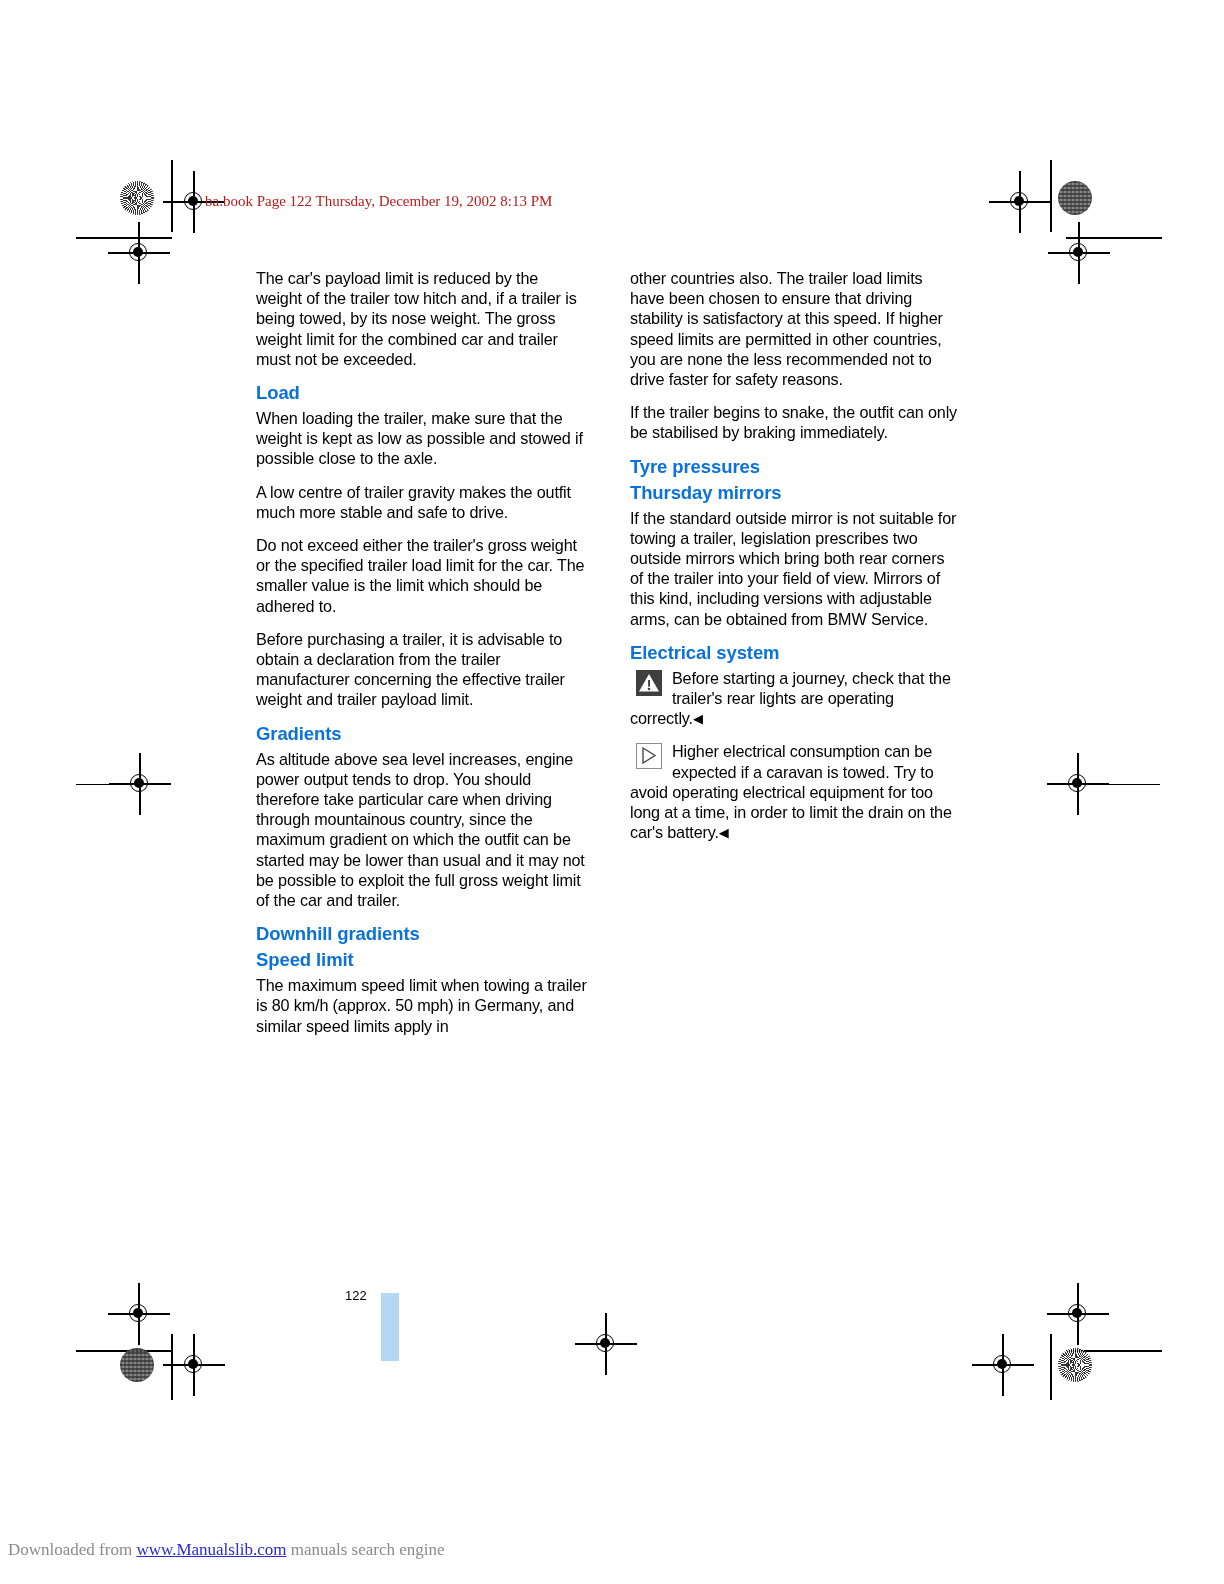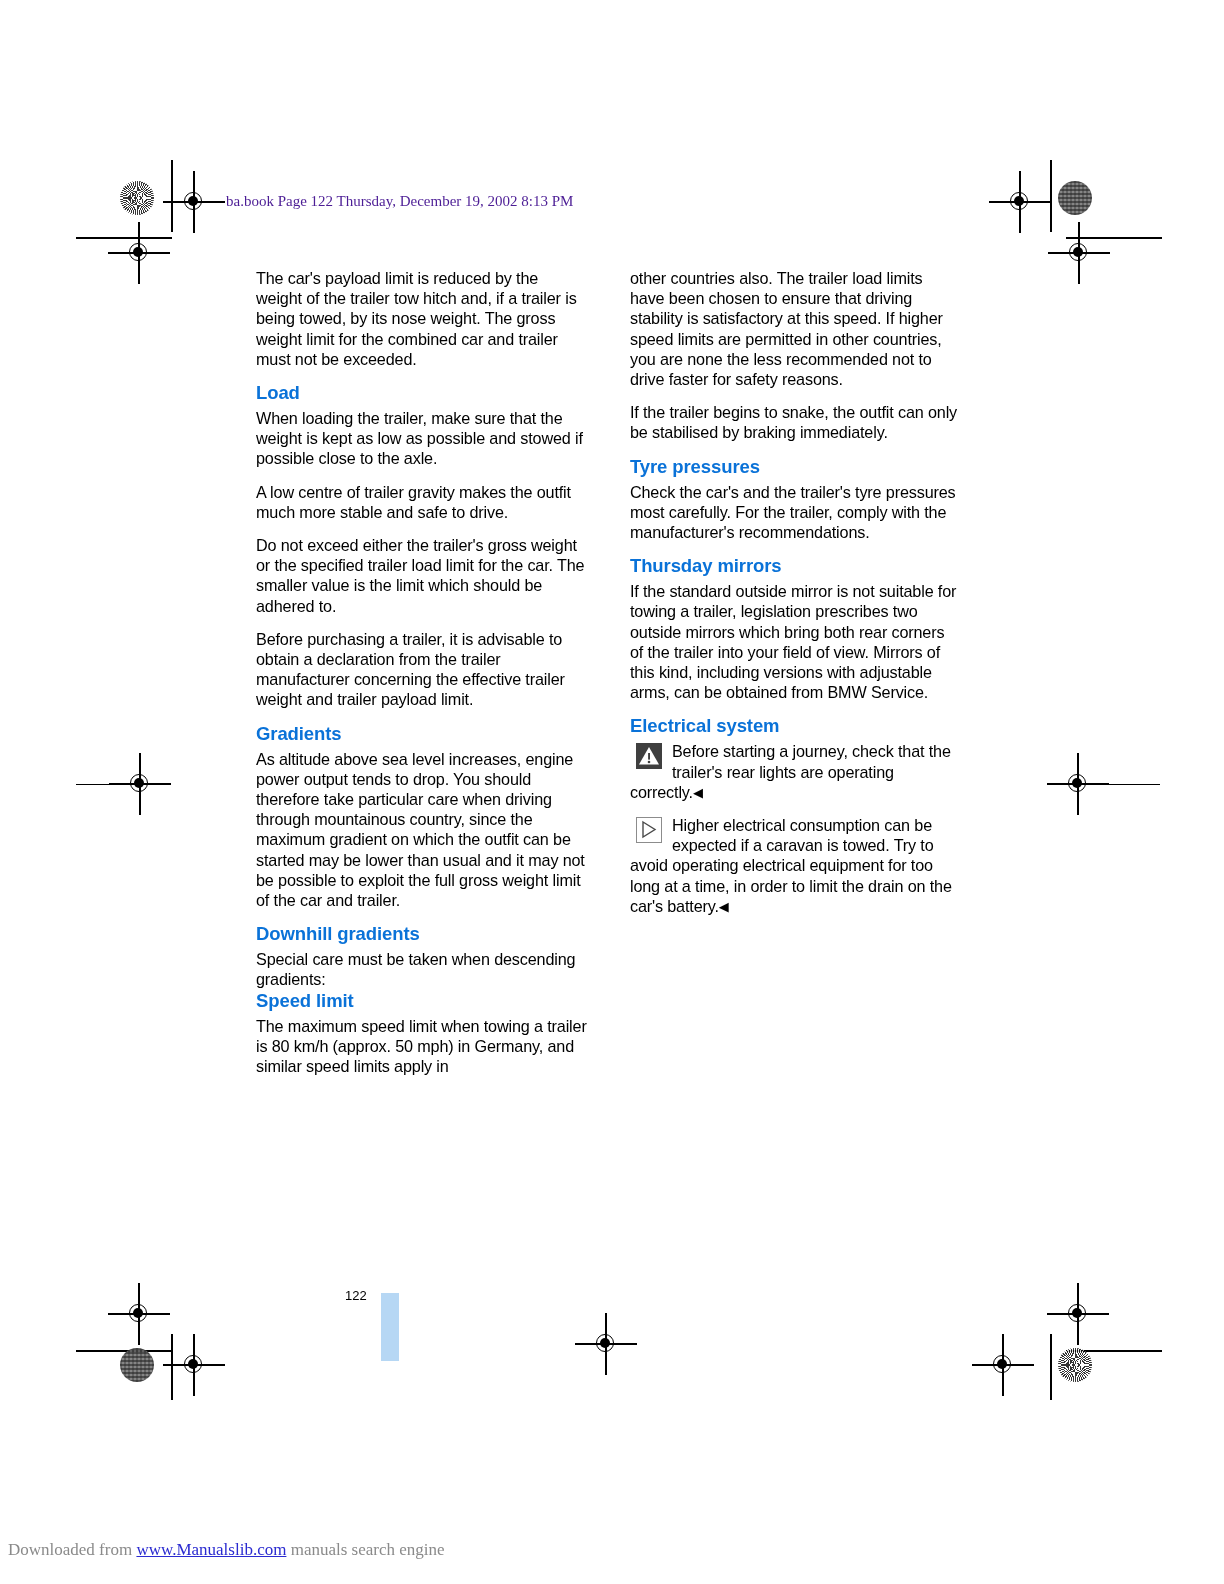--- a/index.html
+++ b/index.html
@@ -74,23 +74,22 @@
     left: 0; top: 0;
     width: 1224px;
     height: 1584px;
   }
   .header-note {
     position: absolute;
     left: 205px;
     top: 193px;
     font-family: "Liberation Serif", serif;
     font-size: 15px;
-    color: #4c1d95;
+    color: #b91c1c;
     white-space: nowrap;
-    margin-left: 21px;
   }
 
   .columns {
     position: absolute;
     left: 256px;
     top: 264px;
     width: 704px;
     display: flex;
     gap: 42px;
   }
@@ -293,33 +292,31 @@
       <h2 class="section">Load</h2>
       <p class="body">When loading the trailer, make sure that the weight is kept as low as possible and stowed if possible close to the axle.</p>
       <p class="body">A low centre of trailer gravity makes the outfit much more stable and safe to drive.</p>
       <p class="body">Do not exceed either the trailer's gross weight or the specified trailer load limit for the car. The smaller value is the limit which should be adhered to.</p>
       <p class="body">Before purchasing a trailer, it is advisable to obtain a declaration from the trailer manufacturer concerning the effective trailer weight and trailer payload limit.</p>
 
       <h2 class="section spaced-top">Gradients</h2>
       <p class="body">As altitude above sea level increases, engine power output tends to drop. You should therefore take particular care when driving through mountainous country, since the maximum gradient on which the outfit can be started may be lower than usual and it may not be possible to exploit the full gross weight limit of the car and trailer.</p>
 
       <h2 class="section spaced-top">Downhill gradients</h2>
-      <p class="body tight">Special care must be taken when descending gradients:</p>
 
       <h2 class="section spaced-top">Speed limit</h2>
       <p class="body">The maximum speed limit when towing a trailer is 80 km/h (approx. 50 mph) in Germany, and similar speed limits apply in</p>
     </div>
 
     <div class="col right">
 
       <p class="body">other countries also. The trailer load limits have been chosen to ensure that driving stability is satisfactory at this speed. If higher speed limits are permitted in other countries, you are none the less recommended not to drive faster for safety reasons.</p>
       <p class="body">If the trailer begins to snake, the outfit can only be stabilised by braking immediately.</p>
 
       <h2 class="section spaced-top">Tyre pressures</h2>
-      <p class="body">Check the car's and the trailer's tyre pressures most carefully. For the trailer, comply with the manufacturer's recommendations.</p>
 
       <h2 class="section spaced-top">Thursday mirrors</h2>
       <p class="body">If the standard outside mirror is not suitable for towing a trailer, legislation prescribes two outside mirrors which bring both rear corners of the trailer into your field of view. Mirrors of this kind, including versions with adjustable arms, can be obtained from BMW Service.</p>
 
       <h2 class="section spaced-top">Electrical system</h2>
 
       <div class="notice">
         <span class="icon-warn">
           <svg width="26" height="26" viewBox="0 0 26 26">
             <rect x="0" y="0" width="26" height="26" fill="#3f3f3f"></rect>

